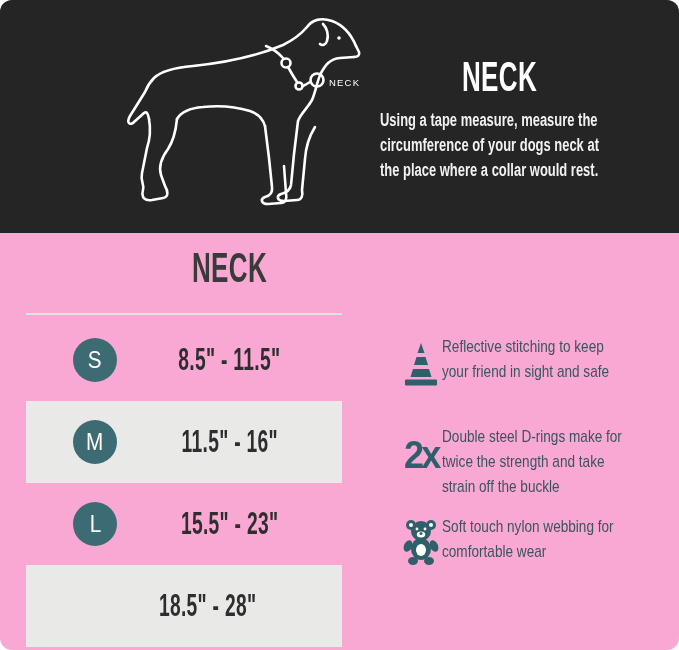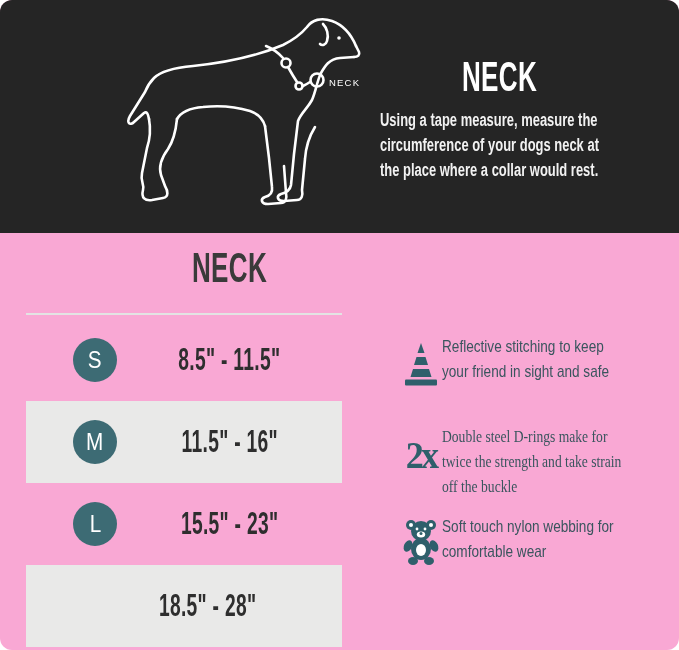--- a/index.html
+++ b/index.html
@@ -32,21 +32,21 @@
   }
   .size-circle .ltr{display:inline-block;transform:scaleX(0.9);}
   .size-range{flex:1;text-align:center;font-size:31px;font-weight:bold;color:#2e2e2e;}
   
   .feature{position:absolute;left:400px;display:flex;width:270px;}
   .feature-icon{width:42px;flex:0 0 42px;display:flex;justify-content:center;}
   .feature-text{
     width:285px;transform:scaleX(0.8);transform-origin:left top;
     font-size:17px;line-height:25px;color:#3a555e;
   }
-  .f1{top:334px;} .f2{top:424px;font-family:Liberation Serif, serif;} .f3{top:514px;}
+  .f1{top:334px;} .f2{top:424px;} .f3{top:514px;}
   .x2-label{font-size:38px;font-weight:bold;color:#2f5f6b;letter-spacing:-3px;line-height:1;margin-top:12px;
     display:inline-block;transform:scaleX(.95);}
 </style>
 </head>
 <body>
 
 <div class="stage">
 
   <header class="banner">
 

